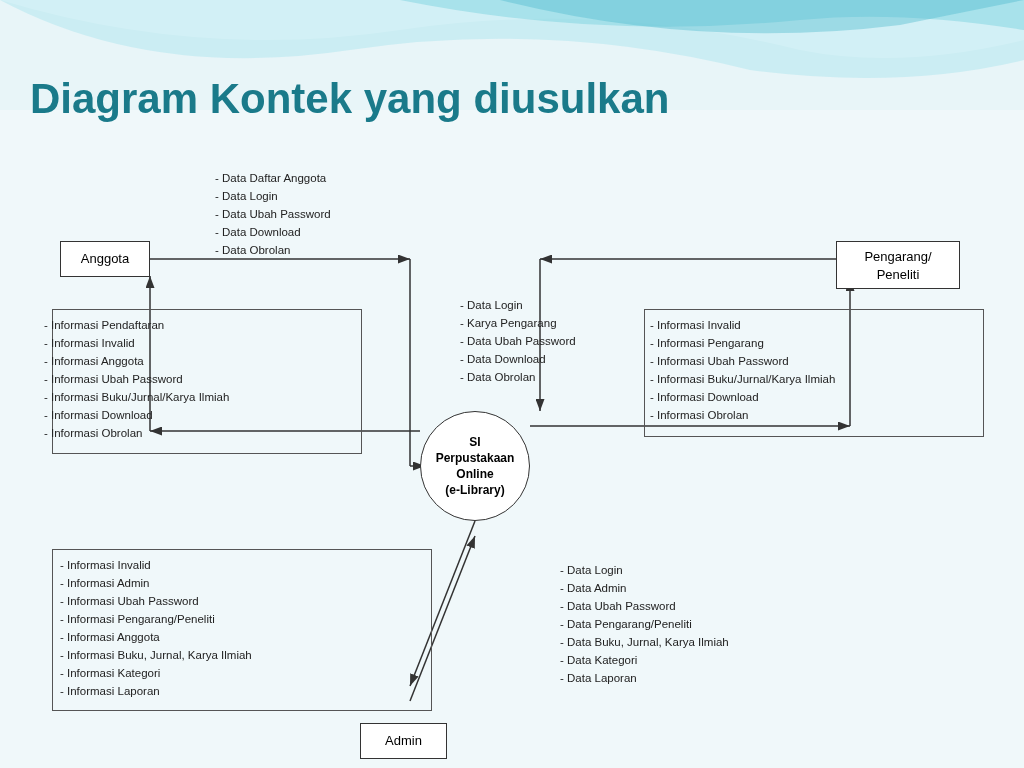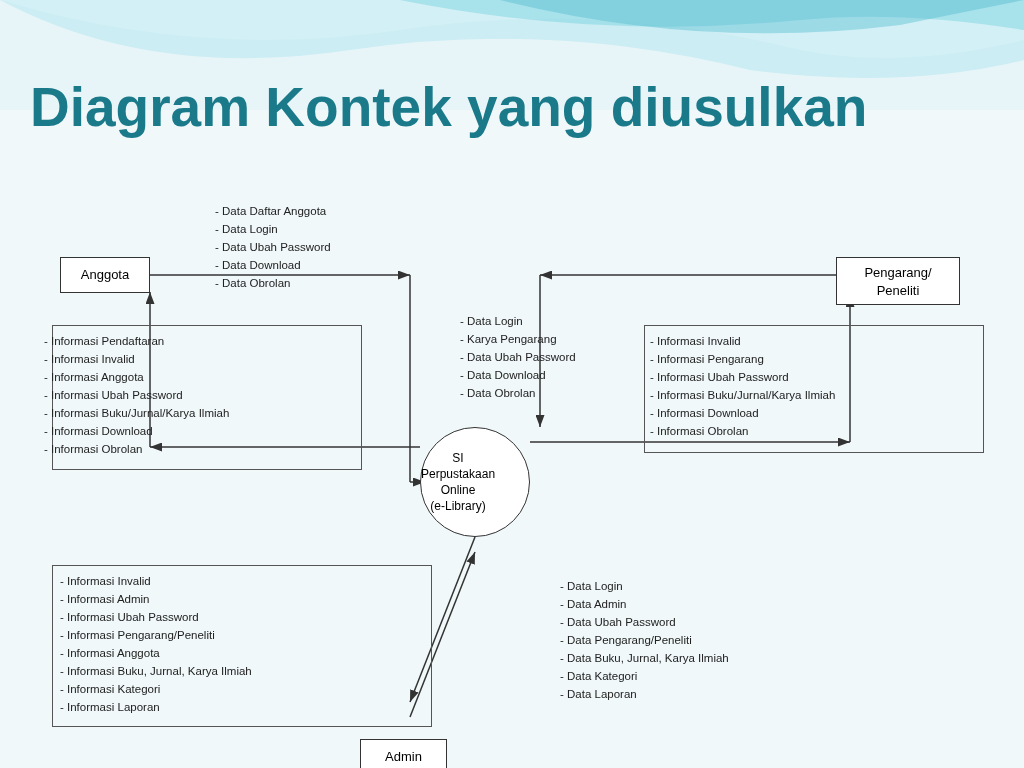--- a/index.html
+++ b/index.html
@@ -22,21 +22,21 @@
       z-index: 0;
     }
 
     .content {
       position: relative;
       z-index: 1;
       padding: 10px 30px;
     }
 
     .page-title {
-      font-size: 55px;
+      font-size: 42px;
       font-weight: bold;
       color: #1a7a8a;
       margin-bottom: 8px;
       padding-top: 65px;
     }
 
     
     .diagram {
       position: relative;
       width: 960px;
@@ -83,26 +83,28 @@
     
     .circle-si {
       position: absolute;
       width: 110px;
       height: 110px;
       border-radius: 50%;
       border: 1.5px solid #333;
       background: white;
       display: flex;
       align-items: center;
+      justify-content: center;
       text-align: center;
       font-size: 12px;
       line-height: 16px;
       left: 390px;
       top: 290px;
       z-index: 10;
+      font-weight: bold;
     }
 
     
     .text-block {
       position: absolute;
       font-size: 11.5px;
       line-height: 18px;
       color: #222;
       z-index: 5;
     }
@@ -191,21 +193,21 @@
     </div>
 
     <div class="circle-si">
       <span>SI<br>Perpustakaan<br>Online<br>(e-Library)</span>
     </div>
 
     <div class="box box-admin">
       <span>Admin</span>
     </div>
 
-    <div class="text-block" style="left:185px; top:65px;">
+    <div class="text-block" style="left:185px; top:48px;">
       <div>- Data Daftar Anggota</div>
       <div>- Data Login</div>
       <div>- Data Ubah Password</div>
       <div>- Data Download</div>
       <div>- Data Obrolan</div>
     </div>
 
     <div class="text-block" style="left:14px; top:195px;">
       <div>- Informasi Pendaftaran</div>
       <div>- Informasi Invalid</div>

